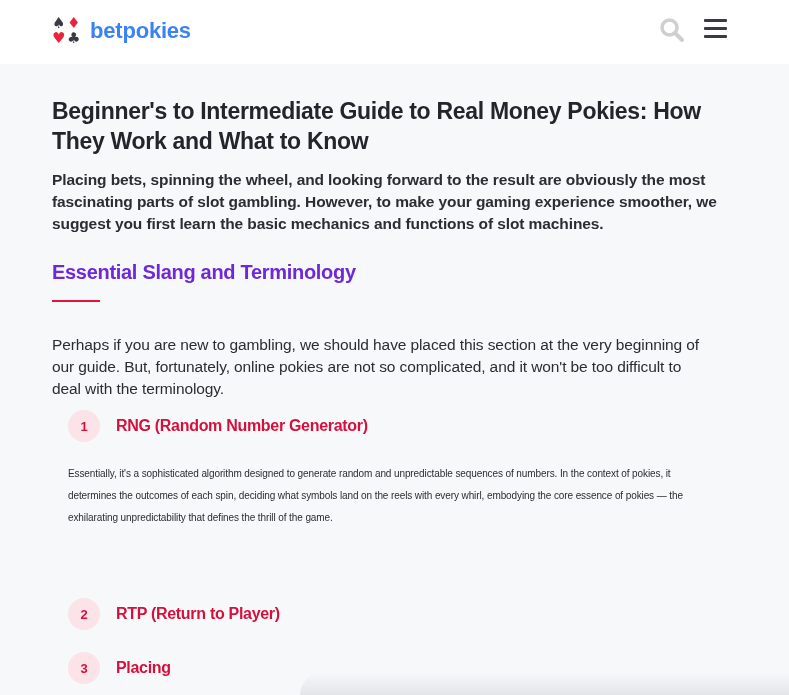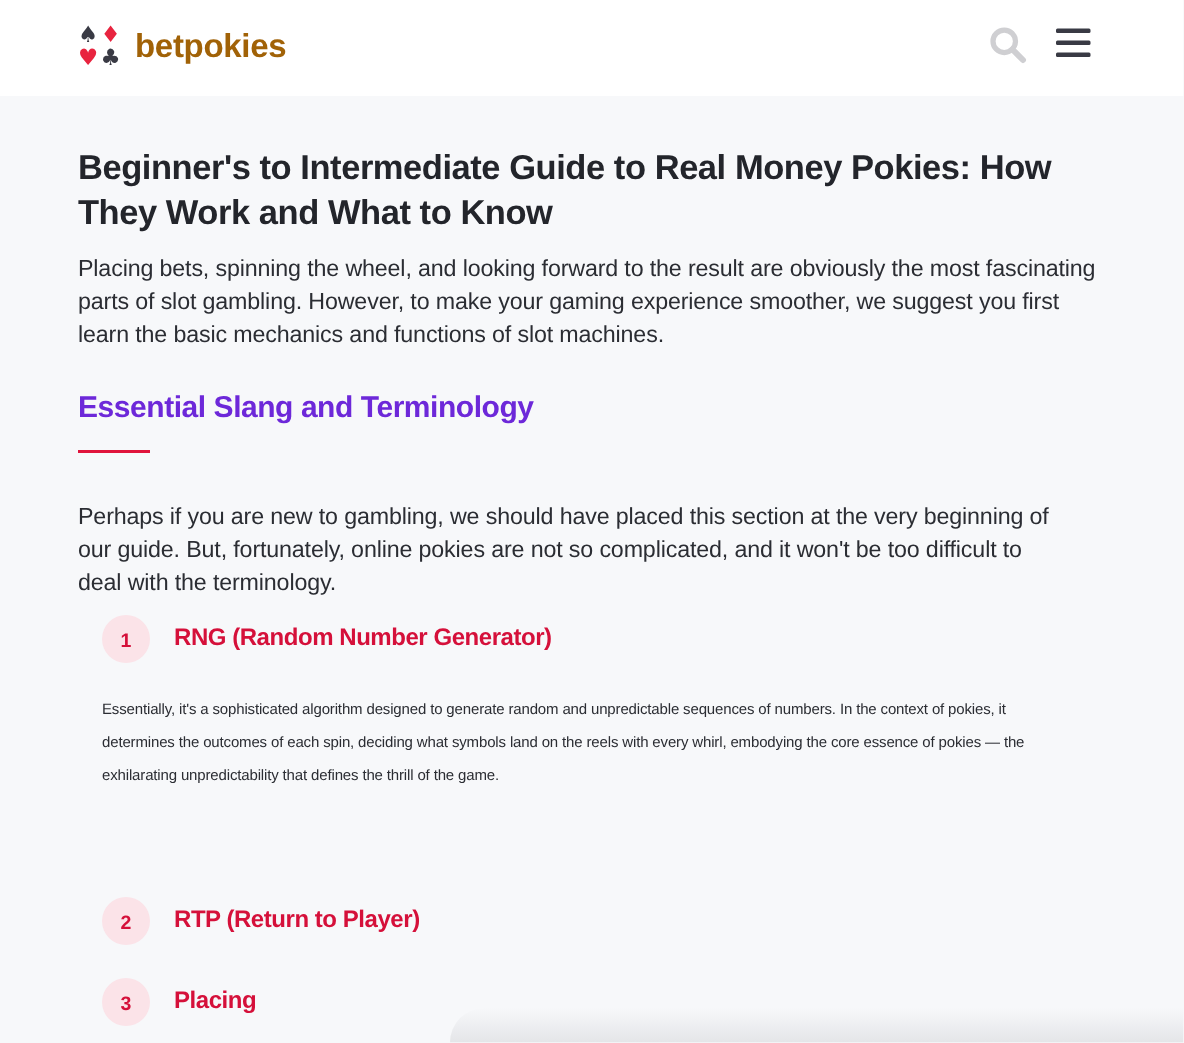--- a/index.html
+++ b/index.html
@@ -6,27 +6,27 @@
   html, body { width: 789px; height: 695px; overflow: hidden; }
   body { background: #f7f8fa; font-family: "Liberation Sans", sans-serif; color: #23252b; position: relative; }
   .header { position: absolute; left: 0; top: 0; width: 789px; height: 64px; background: #ffffff; }
   .logo { position: absolute; left: 52px; top: 16px; display: flex; align-items: center; }
   .suits { width: 30px; height: 30px; position: relative; }
   .suit { position: absolute; font-size: 15px; line-height: 15px; font-family: "DejaVu Sans", sans-serif; }
   .s1 { left: 0; top: 0; color: #393a44; }
   .s2 { left: 15px; top: 0; color: #e8243f; }
   .s3 { left: 0; top: 15px; color: #e8243f; }
   .s4 { left: 15px; top: 15px; color: #393a44; }
-  .brand { margin-left: 8px; font-size: 22px; font-weight: bold; color: #a16207; letter-spacing: -0.2px; }
+  .brand { margin-left: 8px; font-size: 22px; font-weight: bold; color: #3b82f6; letter-spacing: -0.2px; }
   .search { position: absolute; left: 658px; top: 16px; width: 28px; height: 28px; }
   .menu { position: absolute; left: 704px; top: 19px; width: 23px; height: 20px; }
   .bar { position: absolute; left: 0; width: 23px; height: 3px; background: #393a44; border-radius: 1px; }
   .content { position: absolute; left: 52px; top: 96px; width: 690px; }
   h1 { font-size: 23px; line-height: 30px; font-weight: bold; color: #23252b; letter-spacing: -0.3px; }
-  .intro { margin-top: 13px; font-size: 15.5px; line-height: 22px; color: #2b2d33; letter-spacing: -0.1px; }
+  .intro { margin-top: 13px; font-size: 15.5px; line-height: 22px; color: #2b2d33; letter-spacing: -0.1px; font-weight: bold; }
   h2 { margin-top: 23px; font-size: 20px; line-height: 28px; font-weight: bold; color: #6d28d9; letter-spacing: -0.3px; }
   .accent-line { margin-top: 14px; width: 48px; height: 2px; background: #e0143c; }
   .para2 { margin-top: 32px; font-size: 15.5px; line-height: 22px; color: #2b2d33; width: 660px; letter-spacing: -0.1px; }
   .term { position: absolute; left: 68px; display: flex; align-items: center; }
   .num { width: 32px; height: 32px; border-radius: 50%; background: #fbe3e8; color: #d5103a; font-size: 13px; font-weight: bold; display: flex; align-items: center; justify-content: center; }
   .term-title { margin-left: 16px; font-size: 16px; font-weight: bold; color: #d5103a; letter-spacing: -0.3px; }
   .desc { position: absolute; left: 68px; top: 463px; width: 650px; font-size: 10px; line-height: 22px; color: #2b2d33; letter-spacing: -0.1px; }
   .bottom-shadow { position: absolute; left: 300px; top: 672px; width: 489px; height: 23px; background: linear-gradient(to bottom, rgba(230,231,234,0) 0%, rgba(228,229,232,1) 100%); border-top-left-radius: 30px; }
 </style>
 </head>

